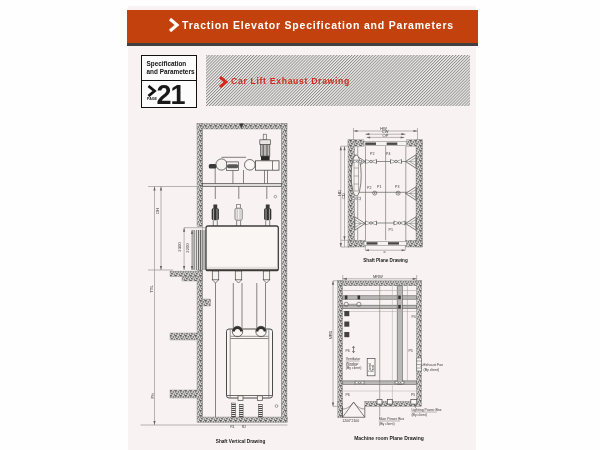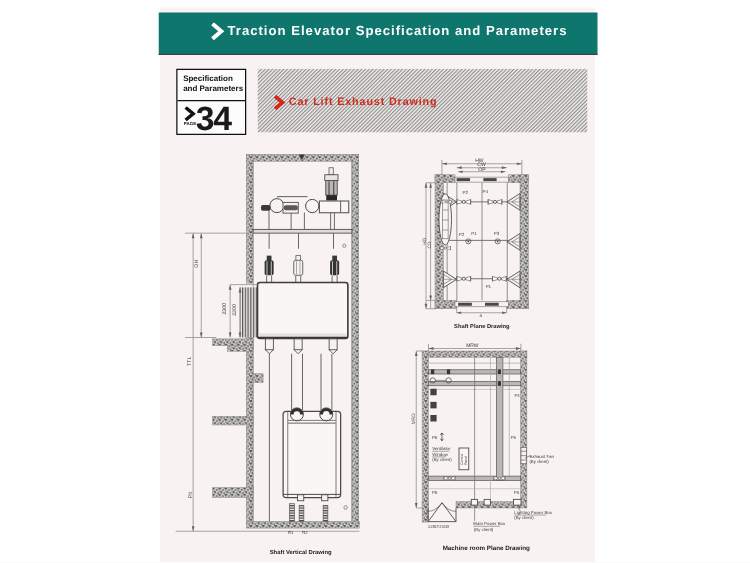--- a/index.html
+++ b/index.html
@@ -1,16 +1,16 @@
 <!DOCTYPE html>
 <html><head><meta charset="utf-8"><style>
 html,body{margin:0;padding:0;width:600px;height:450px;background:#fefefe;overflow:hidden}
 body{font-family:"Liberation Sans",sans-serif;position:relative}
 .page{position:absolute;left:128px;top:6px;width:348px;height:444px;background:#f8f3f2}
-.redbar{position:absolute;left:127px;top:10px;width:351px;height:33px;background:#0f766e;border-bottom:1px solid #404040}
+.redbar{position:absolute;left:127px;top:10px;width:351px;height:33px;background:#c2410c;border-bottom:3px solid #404040}
 .redbar .tx{position:absolute;left:55px;top:8.5px;color:#fff;font-weight:bold;font-size:10.5px;letter-spacing:0.8px;white-space:nowrap}
 .chev{position:absolute}
 .pagebox{position:absolute;left:141px;top:55px;width:54px;height:51px;background:#fdfcfc;border:1.8px solid #111}
 .pagebox .l1{position:absolute;left:4.5px;top:4px;font-size:6.4px;font-weight:bold;color:#111;line-height:7.6px;letter-spacing:0;white-space:nowrap}
 .pagebox .divid{position:absolute;left:0;top:24px;width:100%;height:1.4px;background:#111}
 .pagebox .pg{position:absolute;left:5px;top:41px;font-size:3.6px;font-weight:bold;color:#111}
 .pagebox .num{position:absolute;left:14.5px;top:24px;font-size:27px;font-weight:bold;color:#1a1a1a;letter-spacing:-1px}
 .graybar{position:absolute;left:206px;top:55px;width:264px;height:51px}
 .graybar .tx{position:absolute;left:25px;top:20.5px;color:#d3281b;font-weight:bold;font-size:8.6px;letter-spacing:0.7px;white-space:nowrap}
 svg{position:absolute;left:0;top:0}
@@ -22,21 +22,21 @@
     </svg>
   <div class="tx">Traction Elevator Specification and Parameters</div>
 </div>
 <div class="pagebox">
   <div class="l1">Specification<br>and Parameters</div>
   <div class="divid"></div>
   <svg class="chev" style="left:5px;top:28.5px" width="10" height="12" viewBox="0 0 10 12">
       <path d="M1.5 1 L7.5 6 L1.5 11" stroke="#111" stroke-width="2.8" fill="none"></path>
     </svg>
   <div class="pg">PAGE</div>
-  <div class="num">34</div>
+  <div class="num">21</div>
 </div>
 <div class="graybar">
   <svg style="position:absolute;left:0;top:0" width="264" height="51" viewBox="0 0 264 51">
       <defs>
         <pattern id="hb" width="2.1" height="2.1" patternUnits="userSpaceOnUse" patternTransform="rotate(-45)">
           <rect width="2.1" height="2.1" fill="#f0eeec"></rect>
           <rect width="2.1" height="0.9" fill="#8e8c8a"></rect>
         </pattern>
       </defs>
       <rect width="264" height="51" fill="url(#hb)"></rect>

